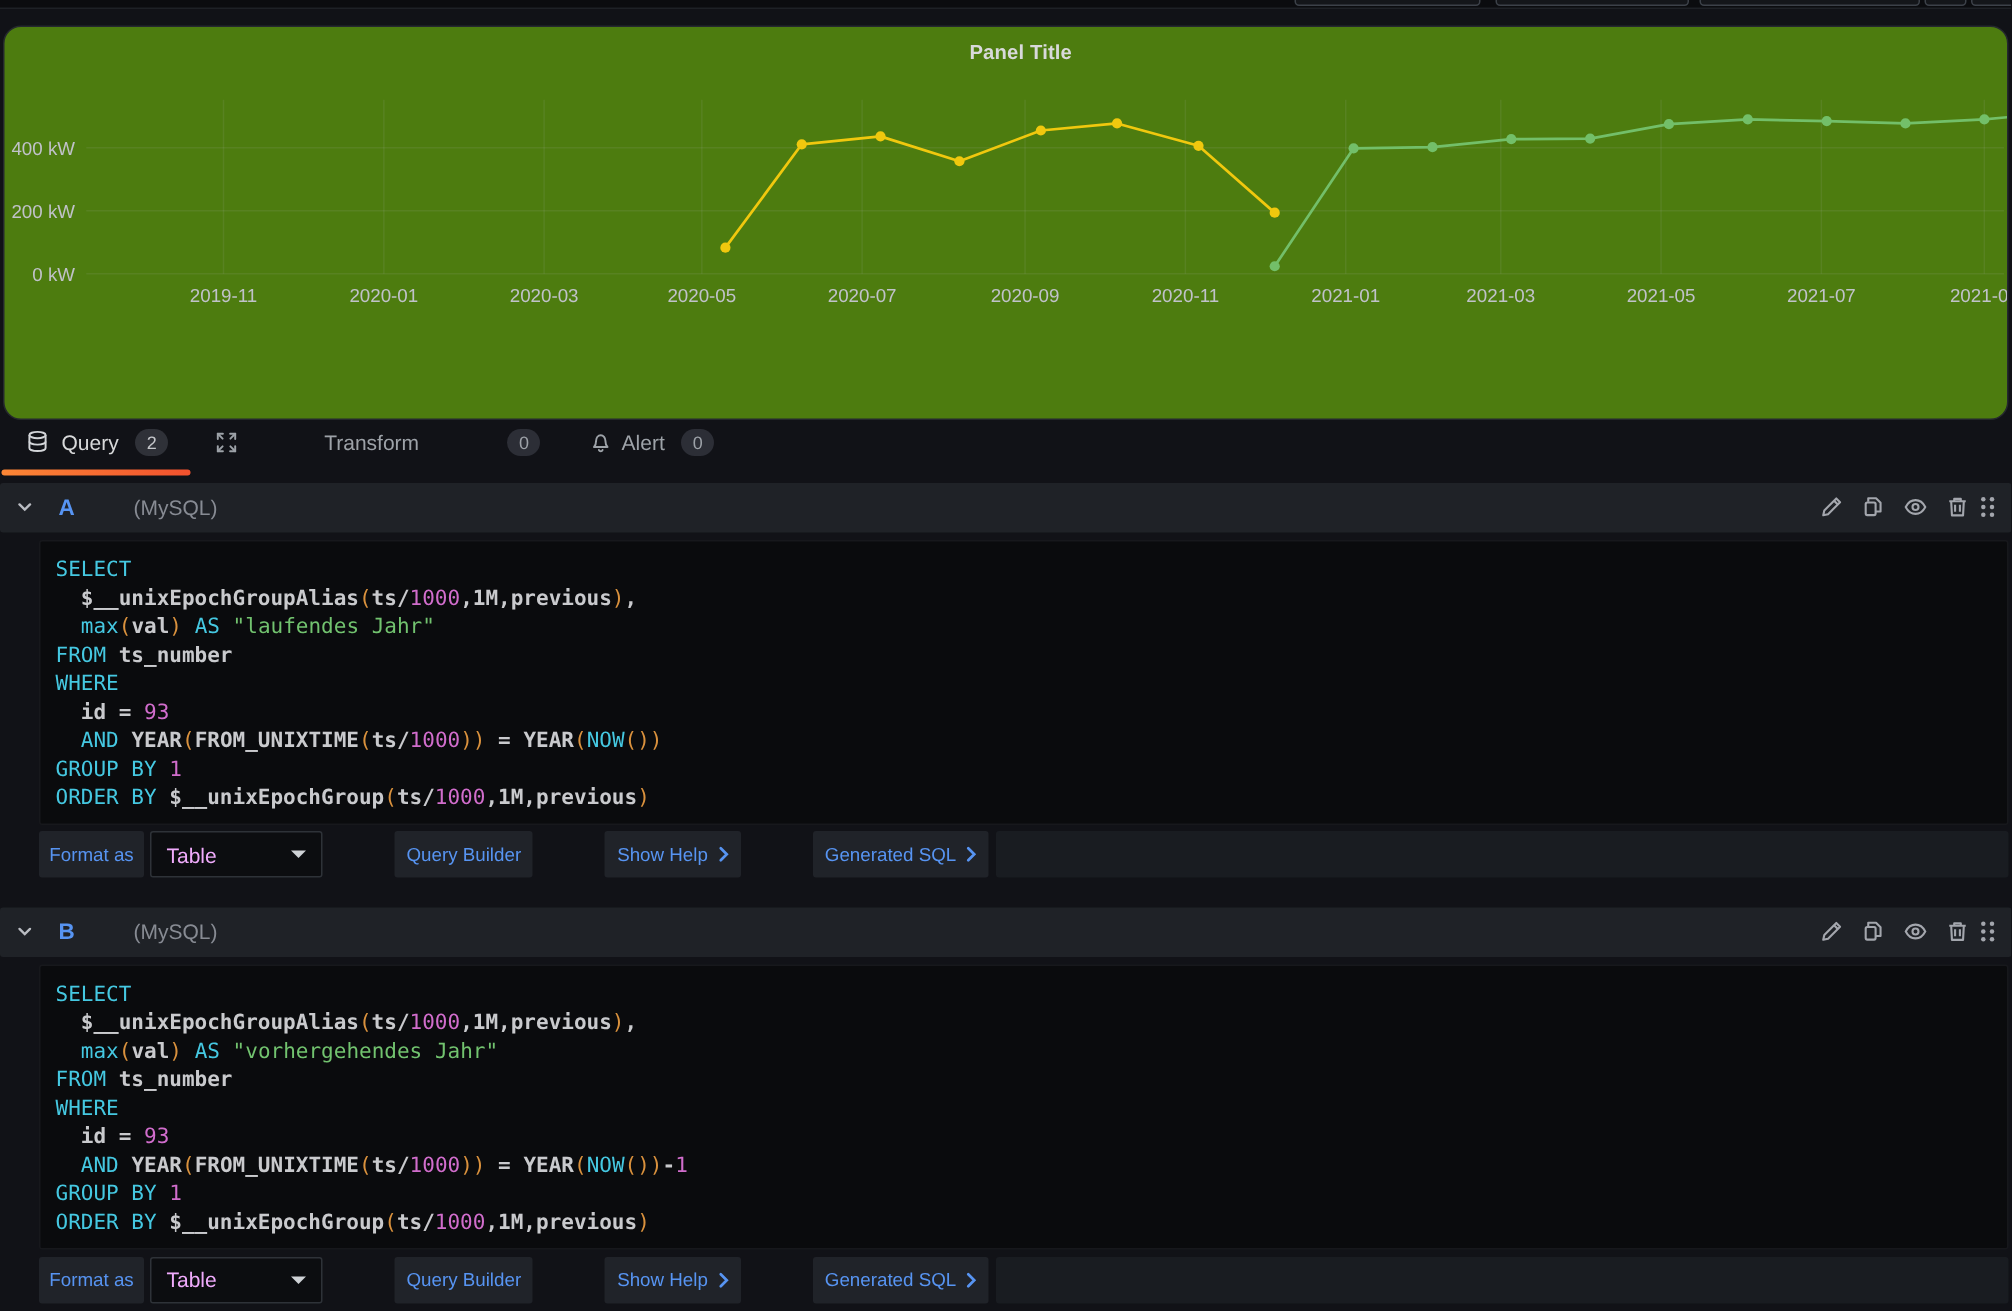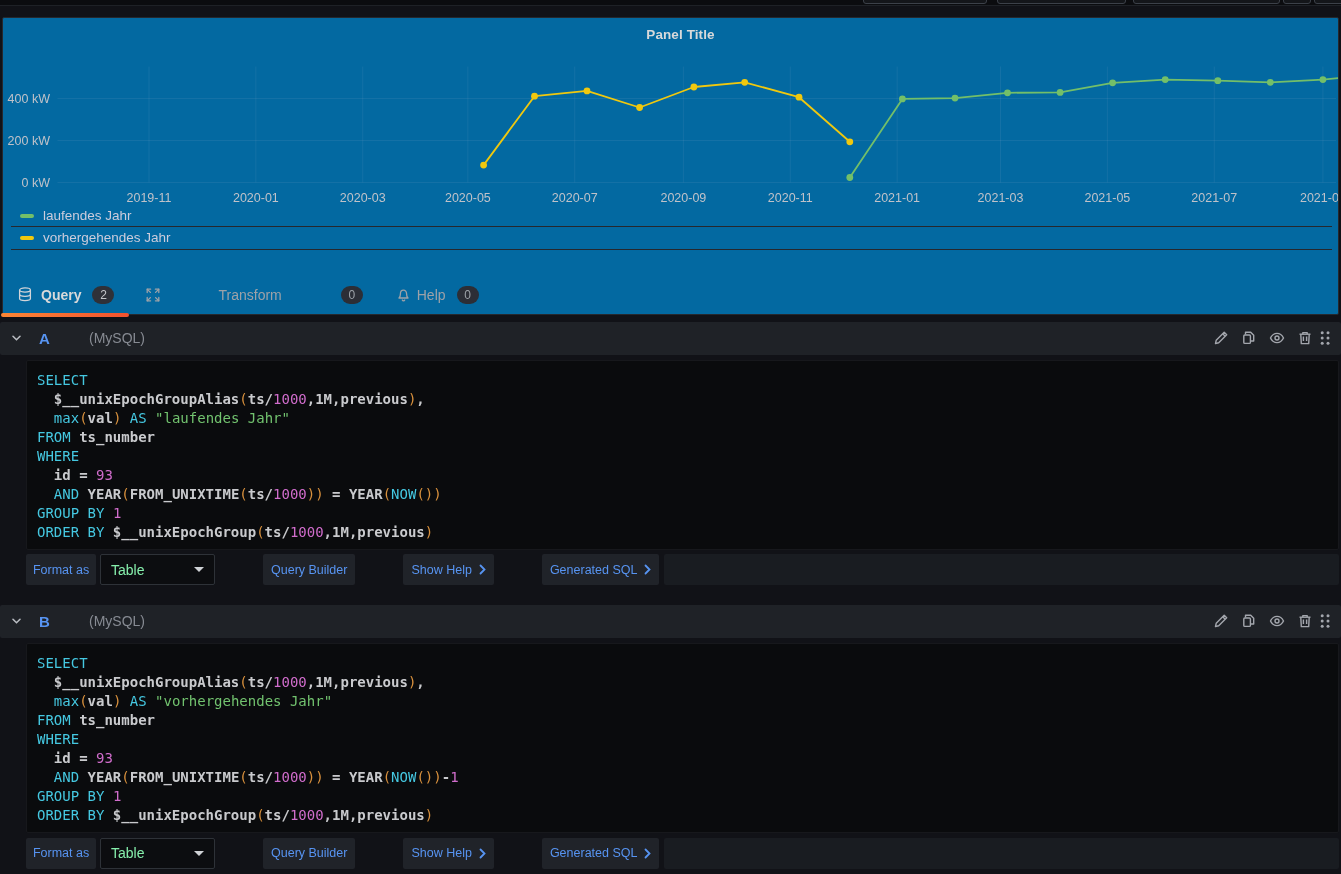--- a/index.html
+++ b/index.html
@@ -14,22 +14,22 @@
   #topbar {
     position:absolute; left:0; top:0; width:1341px; height:6px;
     background:#0b0c0f; border-bottom:1px solid #1e2126; overflow:hidden;
   }
   .topbar-btn {
     position:absolute; top:-18px; height:22px;
     border:1px solid #3c4149; border-radius:3px; background:#14161a;
   }
   
   #panel {
-    position:absolute; left:2px; top:17px; width:1337px; height:298px;
-    background:#0369a1; border:1px solid #25282e; border-radius:2px;
+    position:absolute; left:2px; top:17px; width:1337px; height:263px;
+    background:#4d7c0f; border:1px solid #25282e; border-radius:12px;
   }
   #panel-title {
     position:absolute; left:10px; top:9px; width:100%; text-align:center;
     font-size:13.5px; font-weight:bold; color:#d8d9da; letter-spacing:.1px;
   }
   #chart { position:absolute; left:0; top:0; }
   .legend-row {
     position:absolute; left:8px; right:6px; display:flex; align-items:center;
   }
   .legend-row.bordered { border-bottom:1px solid #26282e; }
@@ -43,21 +43,21 @@
   #tabbar {
     position:absolute; left:0; top:276px; width:1341px; height:41px;
     display:flex; align-items:stretch;
   }
   .tab {
     position:relative; display:flex; align-items:center; height:100%;
     padding:0 15px 4px 15px; cursor:pointer;
   }
   .tab .tab-icon { display:flex; align-items:center; margin-right:9px; }
   .tab .tab-label { font-size:14px; color:#9da2a8; }
-  .tab.active .tab-label { color:#d8d9da; font-weight:bold; }
+  .tab.active .tab-label { color:#d8d9da; font-weight:normal; }
   .tab .tab-badge {
     margin-left:11px; min-width:22px; height:18px; padding:0 7px;
     border-radius:9px; background:#2c2e36; color:#9da2a8;
     font-size:12px; line-height:18px; text-align:center;
   }
   .tab.active .tab-badge { color:#c4c6ca; background:#2f3138; }
   .tab.active::after {
     content:""; position:absolute; left:1px; right:0; bottom:0; height:4.5px;
     border-radius:2px;
     background:linear-gradient(90deg, var(--uL,#fb8635), var(--uR,#f2512e));
@@ -100,21 +100,21 @@
     padding:0 8px; font-size:12.5px; font-weight:500; color:#5794f2;
     white-space:nowrap;
   }
   .seg.clickable { cursor:pointer;margin-left:48px; }
   .seg .chev-right { margin-left:7px; display:flex; align-items:center; }
   .seg-fill { flex:1 1 auto; background:#191c21; border-radius:2px; }
   .qselect {
     width:115px; background:#0c0d10; border:1px solid #2e3238; border-radius:2px;
     display:flex; align-items:center; padding:0 10px; cursor:pointer;
   }
-  .qselect .sel-value { font-size:14px; color:#86efac; flex:1 1 auto; }
+  .qselect .sel-value { font-size:14px; color:#f0abfc; flex:1 1 auto; }
   .caret-down {
     width:0; height:0; border-left:5px solid transparent; border-right:5px solid transparent;
     border-top:5px solid #cfd2d6; flex:0 0 auto;
   }
   .gap4 { margin-left:4px; } .gap5 { margin-left:5px; }
   svg { display:block; }
   text { font-family:"Liberation Sans", sans-serif; }
 </style>
 </head>
 <body>
@@ -176,28 +176,20 @@
         <polyline points="480.6,147.1 531.5,78.2 584.0,72.9 636.6,89.5 690.9,69.0 741.7,64.3 796.0,79.2 846.8,123.8" fill="none" stroke="#f0c80e" stroke-width="1.8" stroke-linejoin="round"></polyline>
         <circle cx="480.6" cy="147.1" r="3.4" fill="#f0c80e"></circle>
         <circle cx="531.5" cy="78.2" r="3.4" fill="#f0c80e"></circle>
         <circle cx="584.0" cy="72.9" r="3.4" fill="#f0c80e"></circle>
         <circle cx="636.6" cy="89.5" r="3.4" fill="#f0c80e"></circle>
         <circle cx="690.9" cy="69.0" r="3.4" fill="#f0c80e"></circle>
         <circle cx="741.7" cy="64.3" r="3.4" fill="#f0c80e"></circle>
         <circle cx="796.0" cy="79.2" r="3.4" fill="#f0c80e"></circle>
         <circle cx="846.8" cy="123.8" r="3.4" fill="#f0c80e"></circle>
       </svg>
-    <div class="legend-row bordered" style="top:187px; height:22px;">
-      <span class="legend-marker" style="background: rgb(115, 191, 105);"></span>
-      <span class="legend-label">laufendes Jahr</span>
-    </div>
-    <div class="legend-row bordered" style="top:209px; height:22.5px;">
-      <span class="legend-marker" style="background: rgb(240, 200, 14);"></span>
-      <span class="legend-label">vorhergehendes Jahr</span>
-    </div>
   </section>
 
   <nav id="tabbar">
     <div class="tab active" style="padding-left:18px;">
       <span class="tab-icon">
         <svg width="14" height="15" viewBox="0 0 14 15" fill="none" stroke="#d3d5d9" stroke-width="1.3">
           <ellipse cx="7" cy="3" rx="5.4" ry="2.1"></ellipse>
           <path d="M1.6 3 v8.6 c0 1.2 2.4 2.1 5.4 2.1 s5.4 -.9 5.4 -2.1 V3"></path>
           <path d="M1.6 7.3 c0 1.2 2.4 2.1 5.4 2.1 s5.4 -.9 5.4 -2.1"></path>
         </svg>
@@ -221,21 +213,21 @@
       <span class="tab-label">Transform</span>
       <span class="tab-badge">0</span>
     </div>
     <div class="tab" style="margin-left:4px;">
       <span class="tab-icon" style="margin-right:7px;">
         <svg width="13" height="15" viewBox="0 0 13 15" fill="none" stroke="#9da2a8" stroke-width="1.3" stroke-linecap="round" stroke-linejoin="round">
           <path d="M2 11 h9 c-.9-.9-1.4-1.4-1.4-4.1 0-2.2-1.4-3.8-3.1-3.8 S3.4 4.7 3.4 6.9 C3.4 9.6 2.9 10.1 2 11 z"></path>
           <path d="M5.3 13 a1.3 1.3 0 0 0 2.4 0"></path>
         </svg>
       </span>
-      <span class="tab-label">Help</span>
+      <span class="tab-label">Alert</span>
       <span class="tab-badge">0</span>
     </div>
   </nav>
 
   <div>
     <div class="qhead" style="top:321.5px;">
       <span class="collapse-icon">
         <svg width="11" height="8" viewBox="0 0 11 8" fill="none" stroke="#b9bcc2" stroke-width="1.6" stroke-linecap="round">
             <path d="M2 2.3 l3.5 3.4 L9 2.3"></path>
           </svg>

